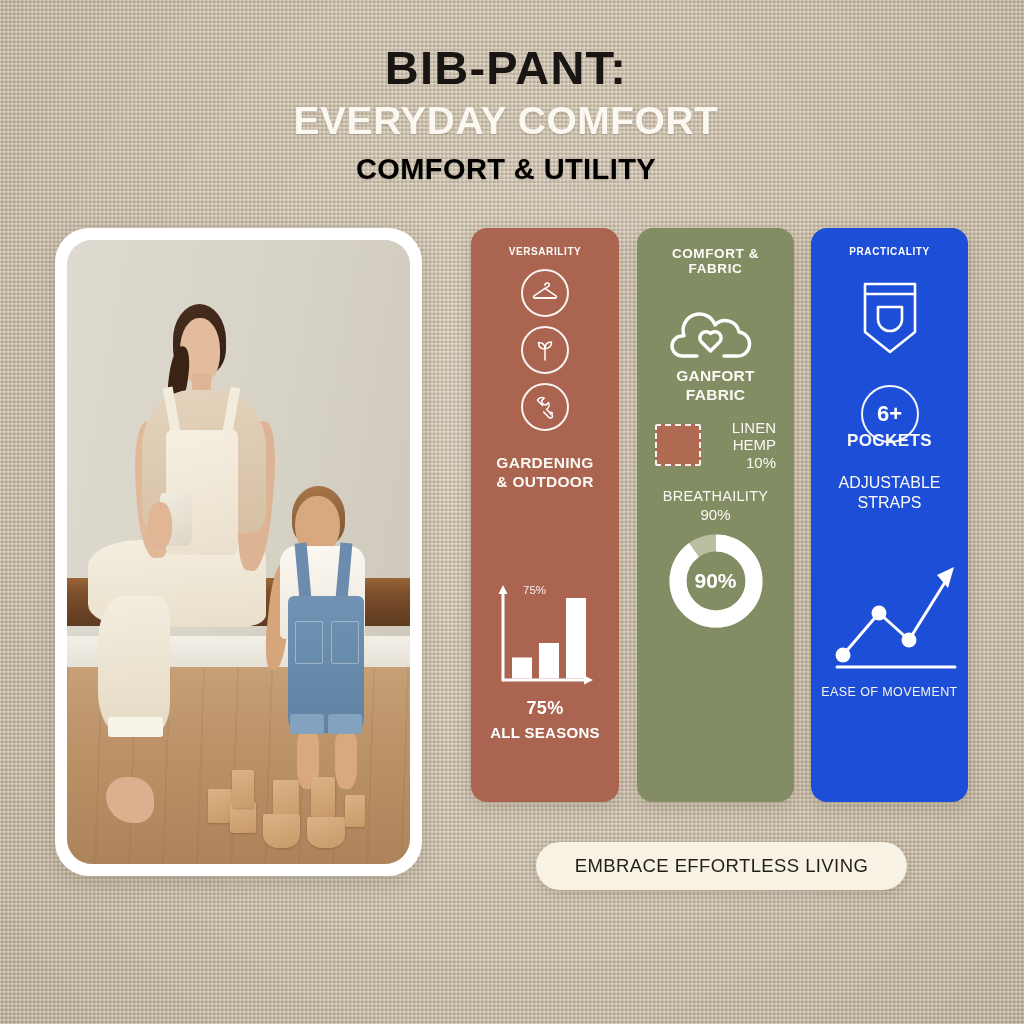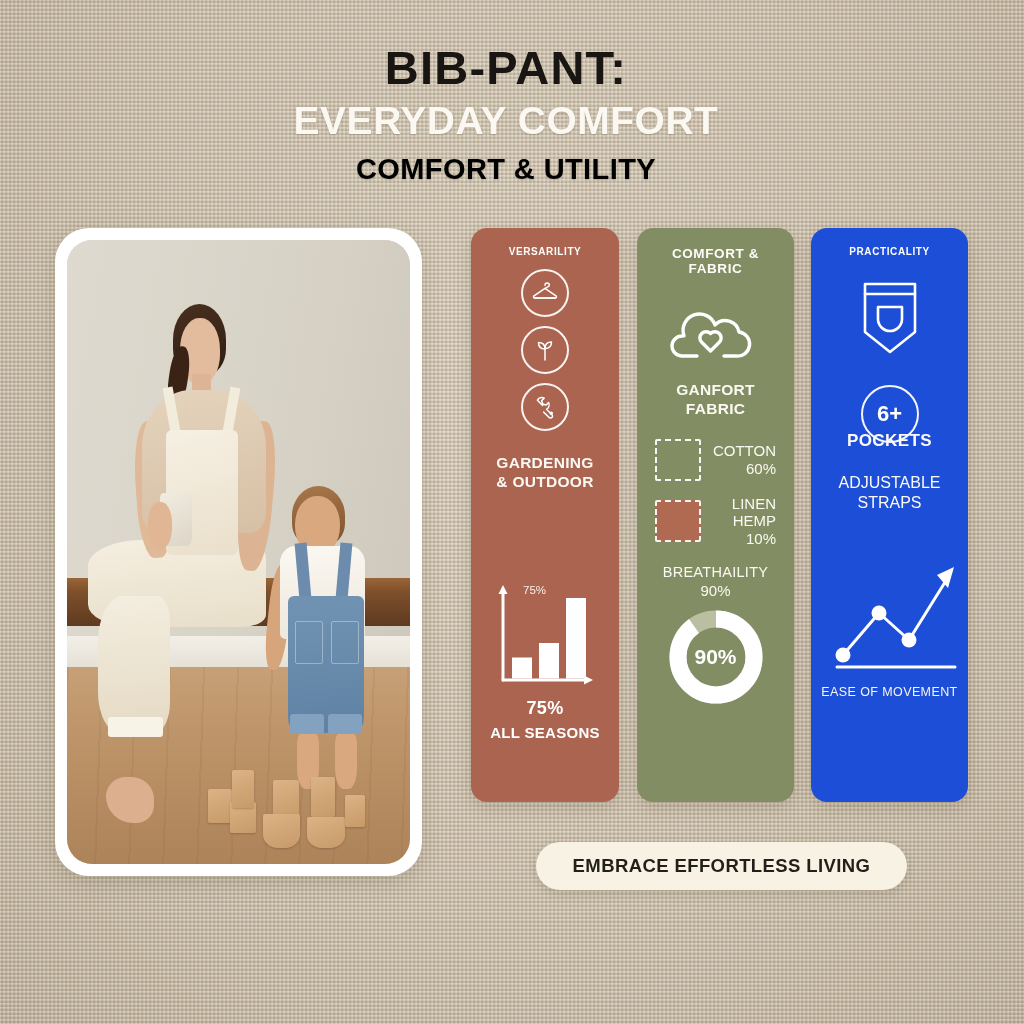--- a/index.html
+++ b/index.html
@@ -241,21 +241,20 @@
   .pockets-word { font-size:17px; font-weight:600; letter-spacing:0.4px; margin-top:-12px; color:#fbfaf6; }
   .straps-txt { font-size:16px; line-height:1.25; margin-top:22px; color:#fbf9f4; }
   .ease-label { font-size:12.5px; letter-spacing:0.4px; margin-top:4px; color:#f7f5f0; }
 
   
   .footer-pill {
     position:absolute; left:536px; top:842px; width:371px; height:48px;
     background:#f7f2e4; border-radius:26px;
     display:flex; align-items:center; justify-content:center;
     box-shadow: 0 3px 10px rgba(80,65,45,0.18);
-    font-weight: bold;
   }
   .footer-pill span {
     font-size:18.5px; letter-spacing:0.4px; color:#221f1a;
   }
 </style>
 </head>
 <body>
 
 <div class="canvas">
 
@@ -373,32 +372,25 @@
   <div class="panel" id="panel-comfort">
     <div class="panel-header">COMFORT &amp; FABRIC</div>
 
     <div style="margin-top:24px;">
       <svg width="92" height="62" viewBox="0 0 92 62" fill="none" stroke="#ffffff" stroke-width="3.4" stroke-linecap="round" stroke-linejoin="round">
         <path d="M27 56H12a10 10 0 0 1 0-20 13 13 0 0 1 2-.1A16 16 0 0 1 45 25a14 14 0 0 1 24 7 12 12 0 0 1-3 24H54"></path>
         <path d="M40.5 33.5a6.2 6.2 0 0 0-8.8 8.8L40.5 51l8.8-8.7a6.2 6.2 0 0 0-8.8-8.8z"></path>
       </svg>
     </div>
 
-    <div class="panel-caption" style="margin-top:14px;">
+    <div class="panel-caption" style="">
       <div>GANFORT</div>
       <div>FABRIC</div>
     </div>
 
-    <div class="swatch-row" style="margin-top:20px;">
-      <div class="swatch"></div>
-      <div class="swatch-txt right">
-        <div>COTTON</div>
-        <div>60%</div>
-      </div>
-    </div>
 
     <div class="swatch-row" style="margin-top:14px;">
       <div class="swatch filled"></div>
       <div class="swatch-txt right">
         <div>LINEN</div>
         <div>HEMP</div>
         <div>10%</div>
       </div>
     </div>
 

